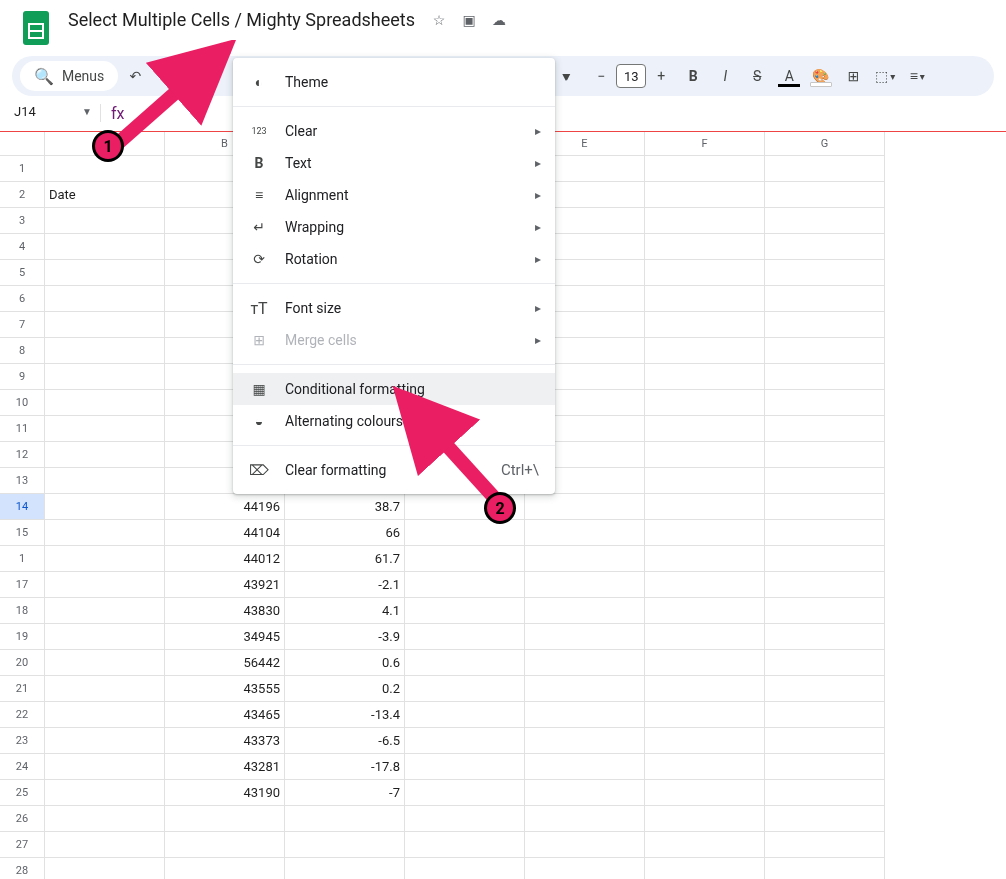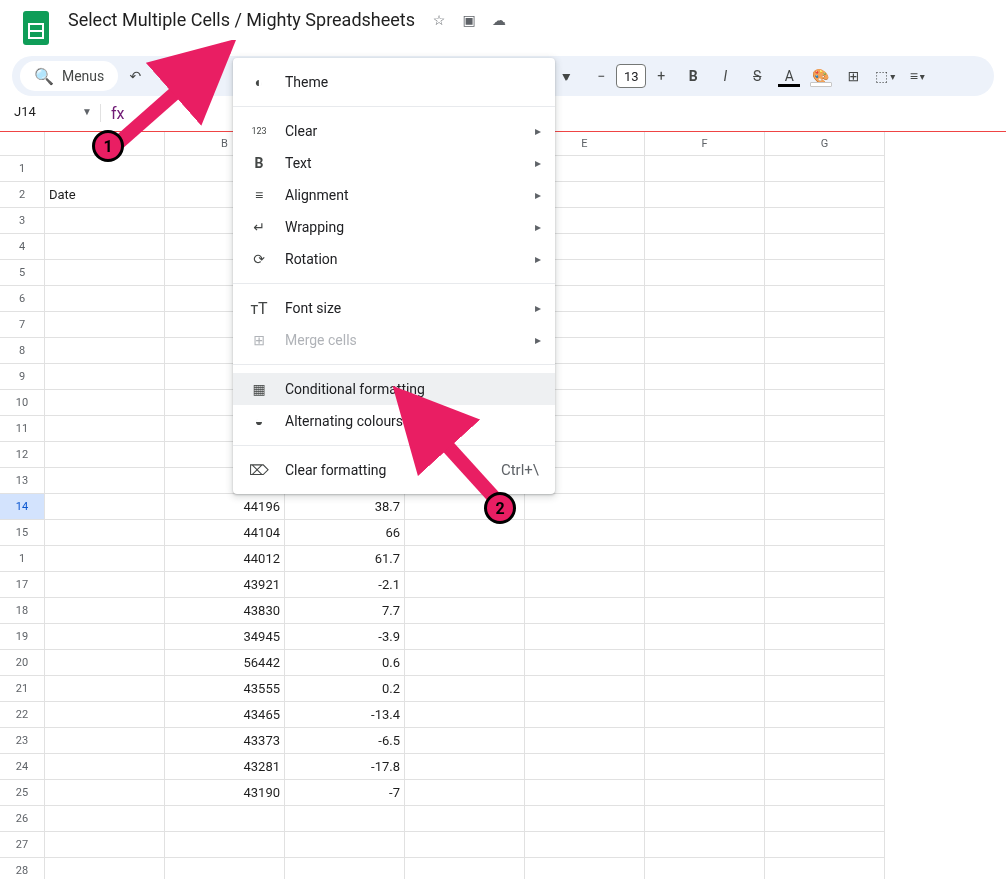--- a/index.html
+++ b/index.html
@@ -269,21 +269,21 @@
       <div class="cell"></div>
       <div class="cell num">43921</div>
       <div class="cell num">-2.1</div>
       <div class="cell"></div>
       <div class="cell"></div>
       <div class="cell"></div>
       <div class="cell"></div>
       <div class="rowhdr">18</div>
       <div class="cell"></div>
       <div class="cell num">43830</div>
-      <div class="cell num">7.7</div>
+      <div class="cell num">4.1</div>
       <div class="cell"></div>
       <div class="cell"></div>
       <div class="cell"></div>
       <div class="cell"></div>
       <div class="rowhdr">19</div>
       <div class="cell"></div>
       <div class="cell num">34945</div>
       <div class="cell num">-3.9</div>
       <div class="cell"></div>
       <div class="cell"></div>

